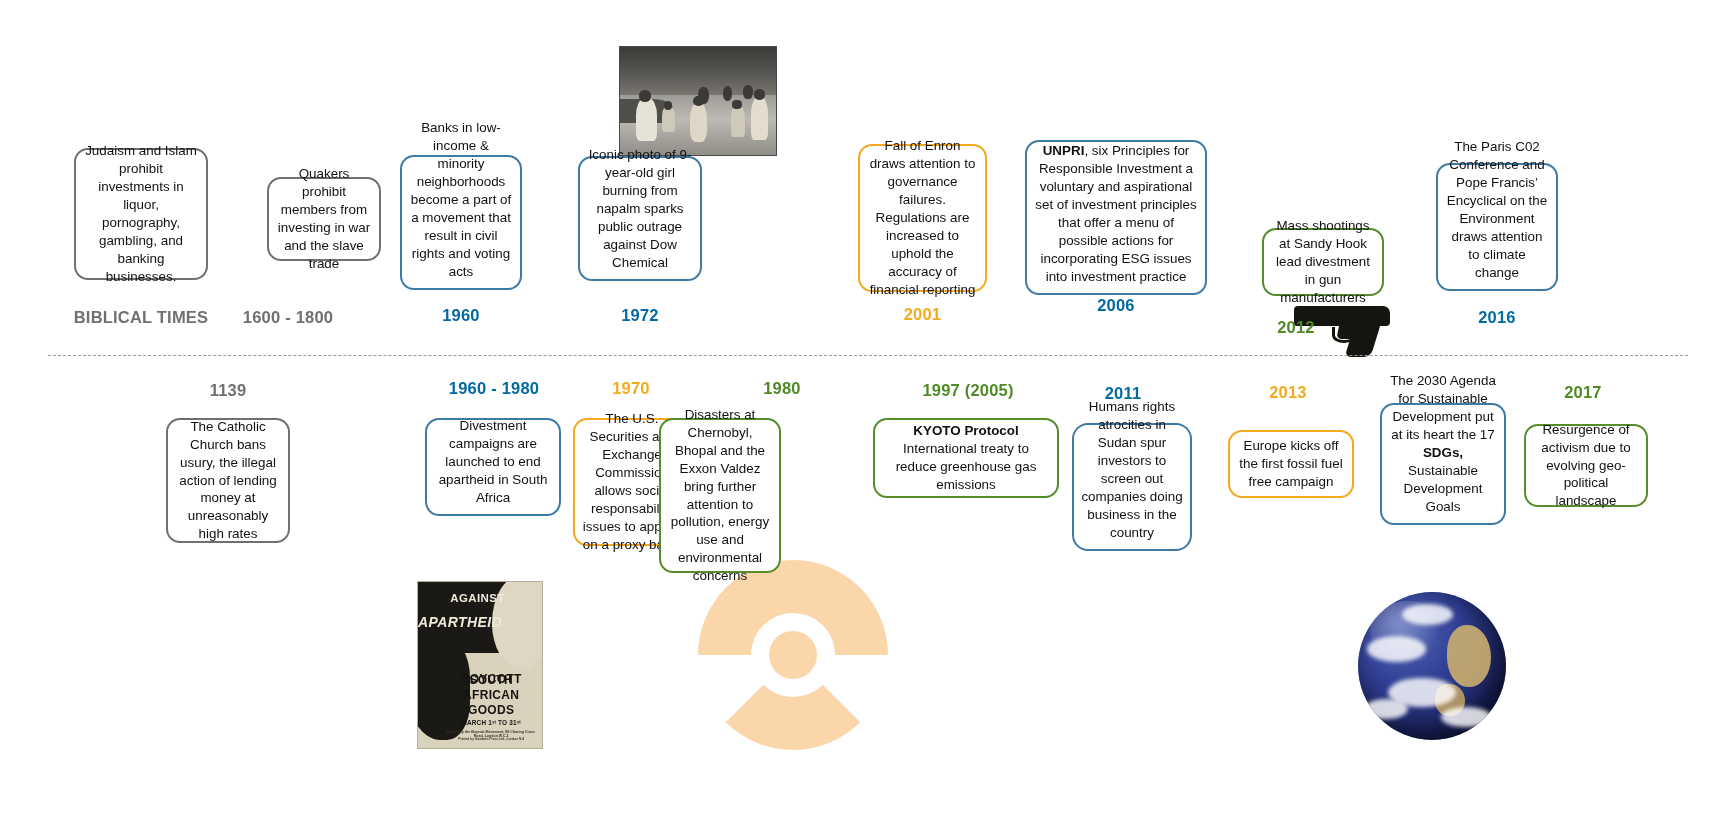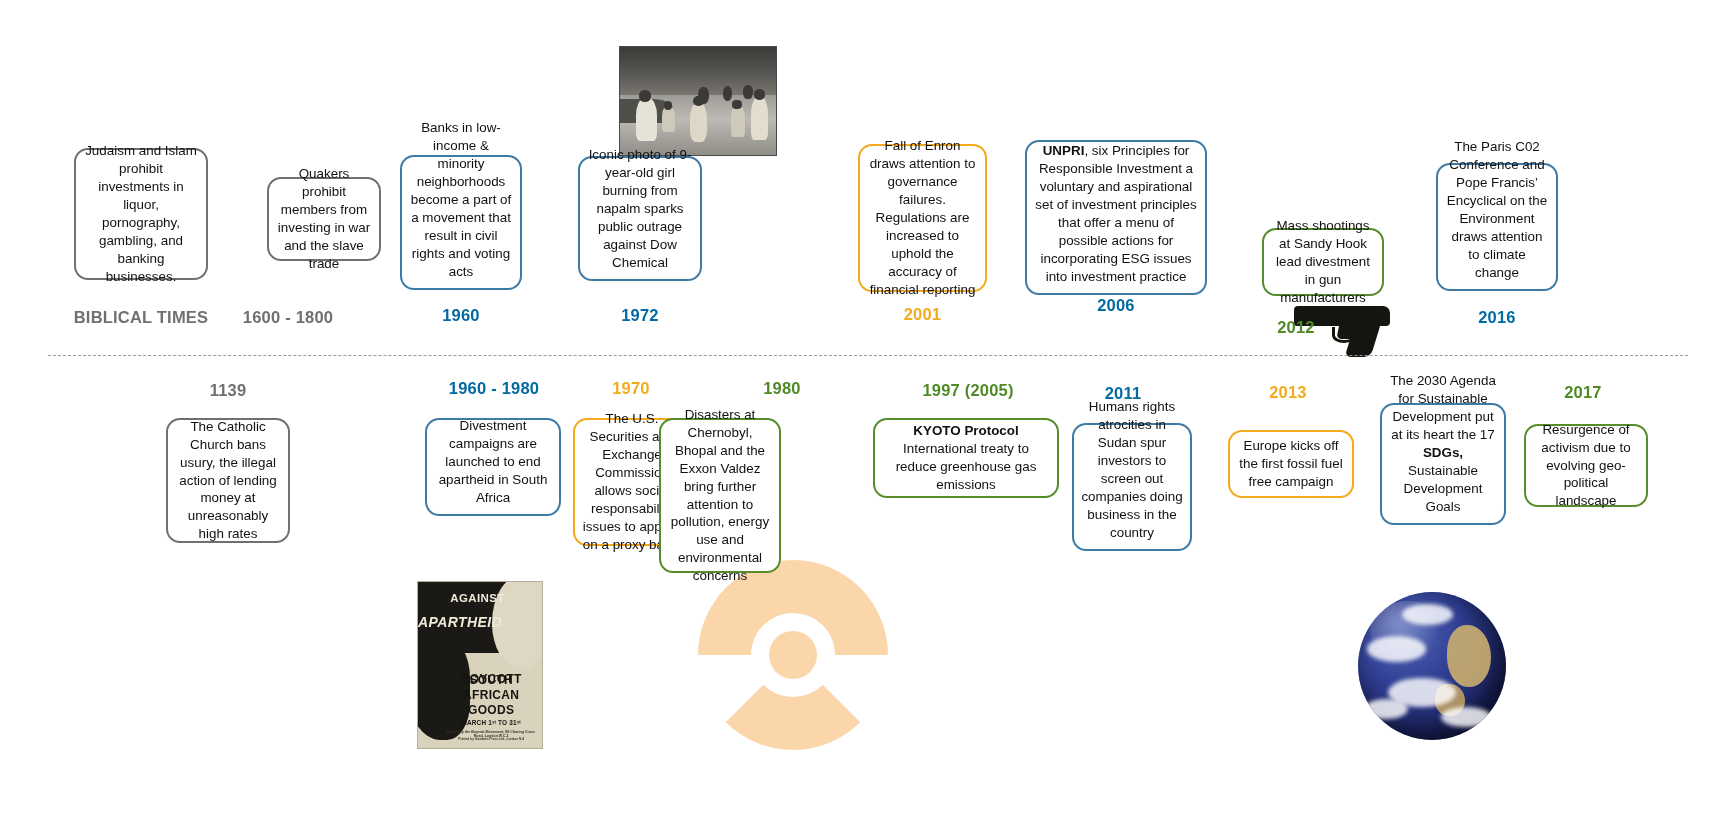--- a/index.html
+++ b/index.html
@@ -289,21 +289,21 @@
   </div>
 
   <div class="year green" style="left:884px; top:381px; width:168px;">1997 (2005)</div>
   <div class="card green" style="left:873px; top:418px; width:186px; height:80px;">
     <span class="txt">
       <b>KYOTO Protocol</b><br><span>International treaty  to reduce greenhouse gas emissions</span>
     </span>
   </div>
 
   <div class="year blue" style="left:1068px; top:384px; width:110px;">2011</div>
-  <div class="card blue" style="left:1072px; top:423px; width:120px; height:128px;">
+  <div class="card blue" style="left:1072px; top:423px; width:120px; height:128px;border-radius:16px;">
     <span class="txt">Humans rights atrocities in Sudan spur investors to screen out companies doing business in the country</span>
   </div>
 
   <div class="year gold" style="left:1233px; top:383px; width:110px;">2013</div>
   <div class="card gold" style="left:1228px; top:430px; width:126px; height:68px;">
     <span class="txt">Europe kicks off the first fossil fuel free campaign</span>
   </div>
 
   <div class="card blue" style="left:1380px; top:403px; width:126px; height:122px;">
     <span class="txt"><span>The 2030 Agenda for Sustainable Development put at its heart the 17 </span><b>SDGs,</b><span> Sustainable Development Goals</span></span>

